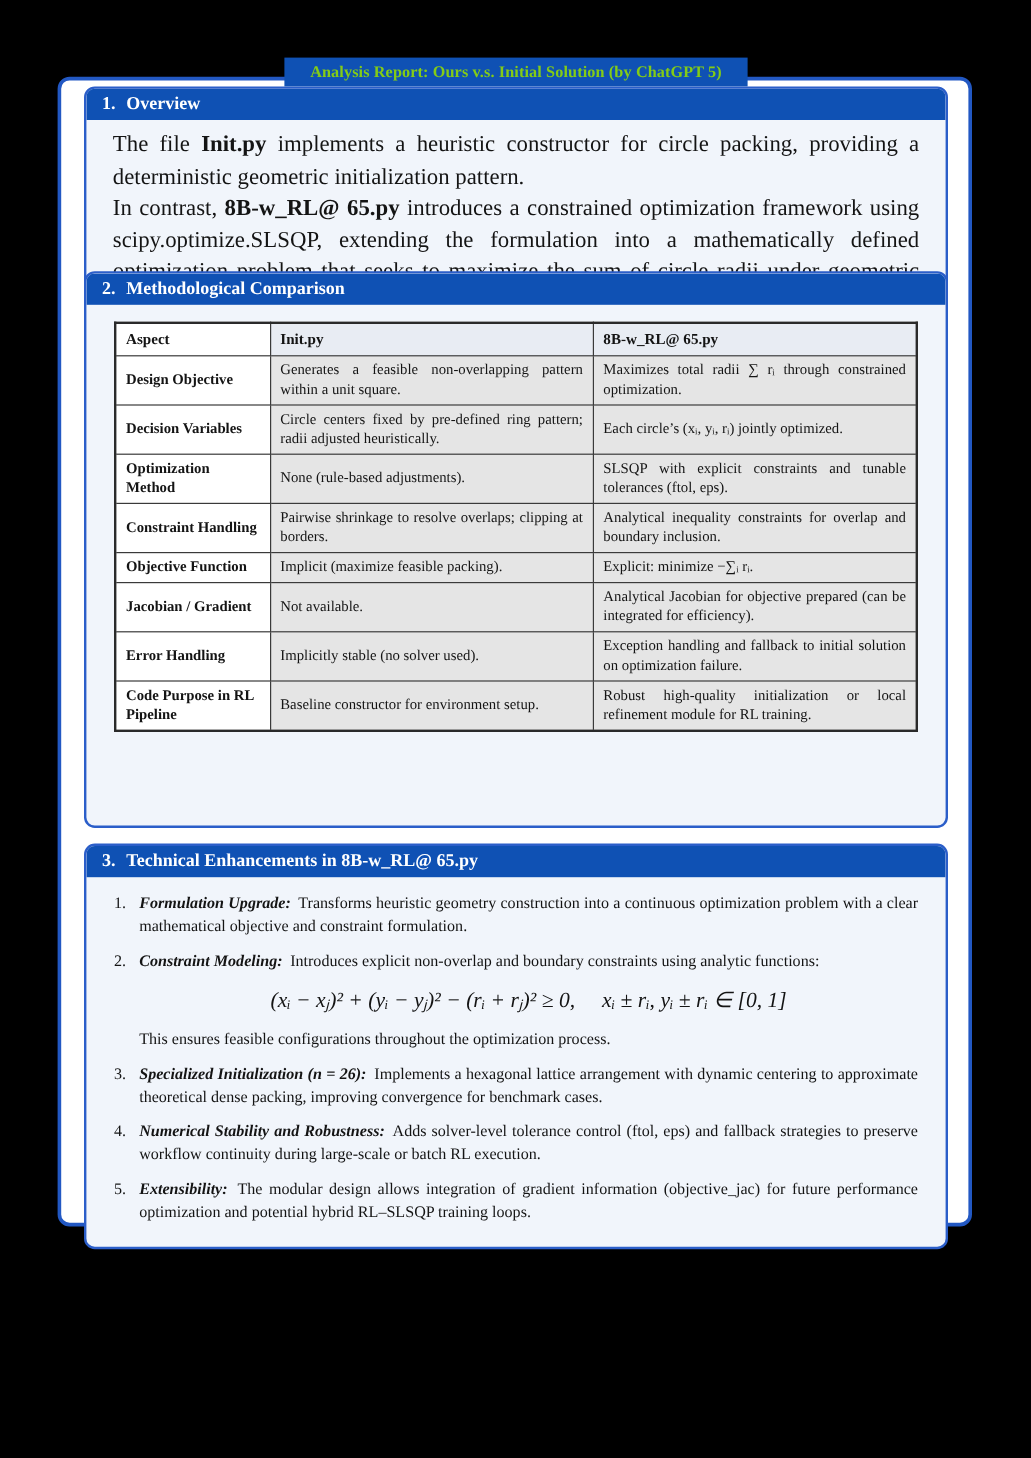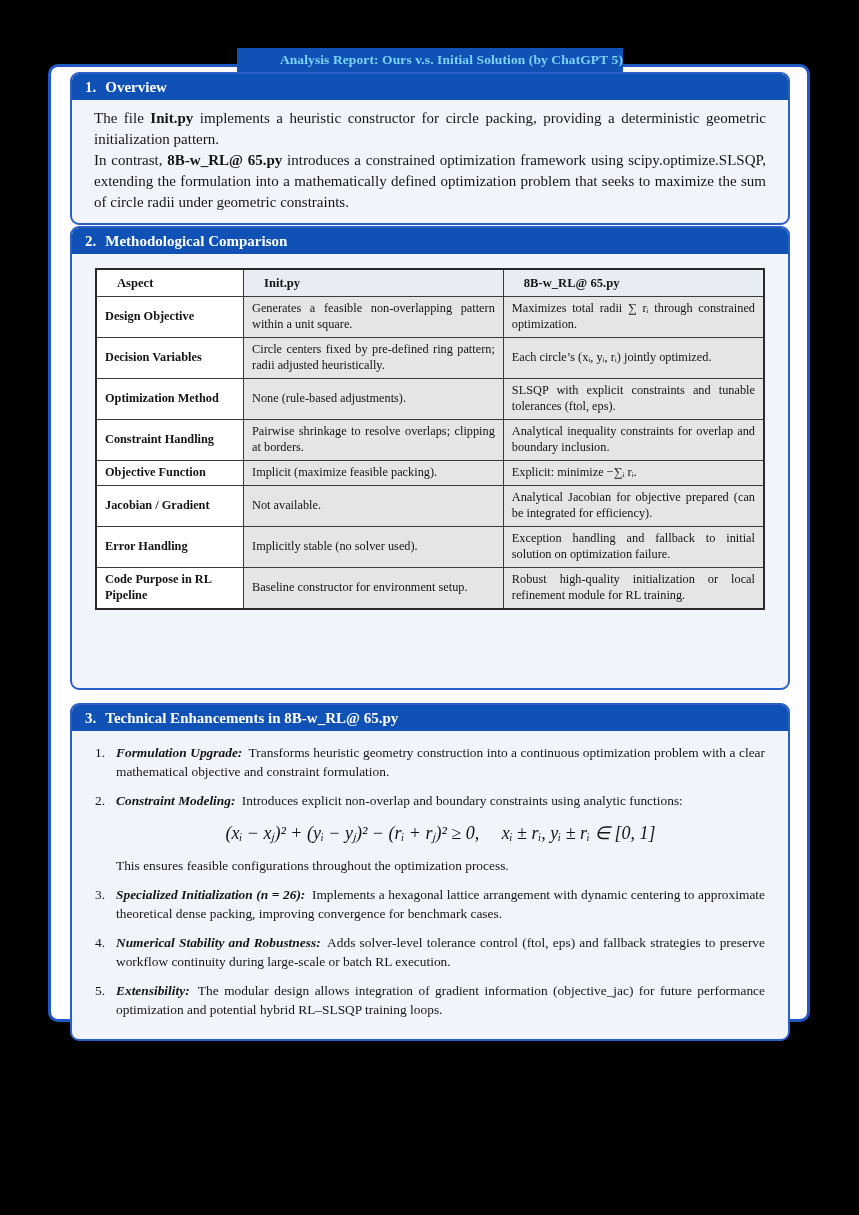--- a/index.html
+++ b/index.html
@@ -7,53 +7,53 @@
     position:relative;width:859px;height:1215px;background:#000;
     font-family:"Liberation Serif", serif;color:#141414;overflow:hidden;
   }
   .page{
     position:absolute;left:48px;top:64px;width:762px;height:958px;
     background:#ffffff;border:3px solid #2258c3;border-radius:10px;
     box-sizing:border-box;
   }
   .banner{
     position:absolute;left:237px;top:48px;width:386px;height:24px;
-    background:#0f51b4;color:#7dd3fc;font-weight:bold;font-size:13.5px;
-    display:flex;align-items:center;justify-content:flex-end;z-index:3;
+    background:#0f51b4;color:#84cc16;font-weight:bold;font-size:13.5px;
+    display:flex;align-items:center;justify-content:center;z-index:3;
     letter-spacing:0.1px;
   }
   .box{
     position:absolute;left:19px;width:720px;box-sizing:border-box;
     border:2px solid #2b5ec9;border-radius:9px;background:#f1f5fb;
     overflow:hidden;
   }
   .box-header{
     background:#0f51b4;color:#ffffff;font-weight:bold;font-size:15px;
     height:26px;display:flex;align-items:center;padding:0 13px;
     box-sizing:border-box;
   }
   .sec-num{margin-right:9px;}
   .box-overview{top:5px;min-height:133px;}
   .box-comparison{top:159px;min-height:464px;}
   .box-enhancements{top:636px;min-height:304px;}
 
-  .ov-body{padding:8px 22px 10px 22px;font-size:15px;line-height:1.4;text-align:justify;}
+  .ov-body{padding:8px 22px 10px 22px;font-size:19px;line-height:1.4;text-align:justify;}
   .ov-body p{margin:0;}
 
   .cmp-body{padding:14px 23px 16px 23px;}
   table.cmp{
     width:670px;border-collapse:collapse;background:#ffffff;
     font-size:12.3px;border:2px solid #2a2a2a;
   }
   table.cmp th, table.cmp td{
     border:1px solid #3a3a3a;padding:4px 8px;vertical-align:middle;
     line-height:1.3;
   }
   table.cmp thead th{
-    background:#e8ecf3;text-align:left;font-size:12.6px;padding:5px 20px;
+    background:#e8ecf3;text-align:left;font-size:12.6px;padding:5px 8px;
   }
   table.cmp .aspect{width:116px;font-weight:bold;text-align:left;background:#fff;}
   table.cmp td{width:272px;text-align:justify;background:#e5e5e5;}
 
   .enh-body{padding:12px 23px 10px 23px;font-size:13.4px;line-height:1.42;}
   .enh-list{list-style:none;margin:0;padding:0;}
   .enh-item{position:relative;padding-left:21px;margin-bottom:10px;text-align:justify;}
   .enh-num{position:absolute;left:0;top:0;}
   .enh-label{font-weight:bold;margin-right:3px;font-style:italic;}
   .equation{

